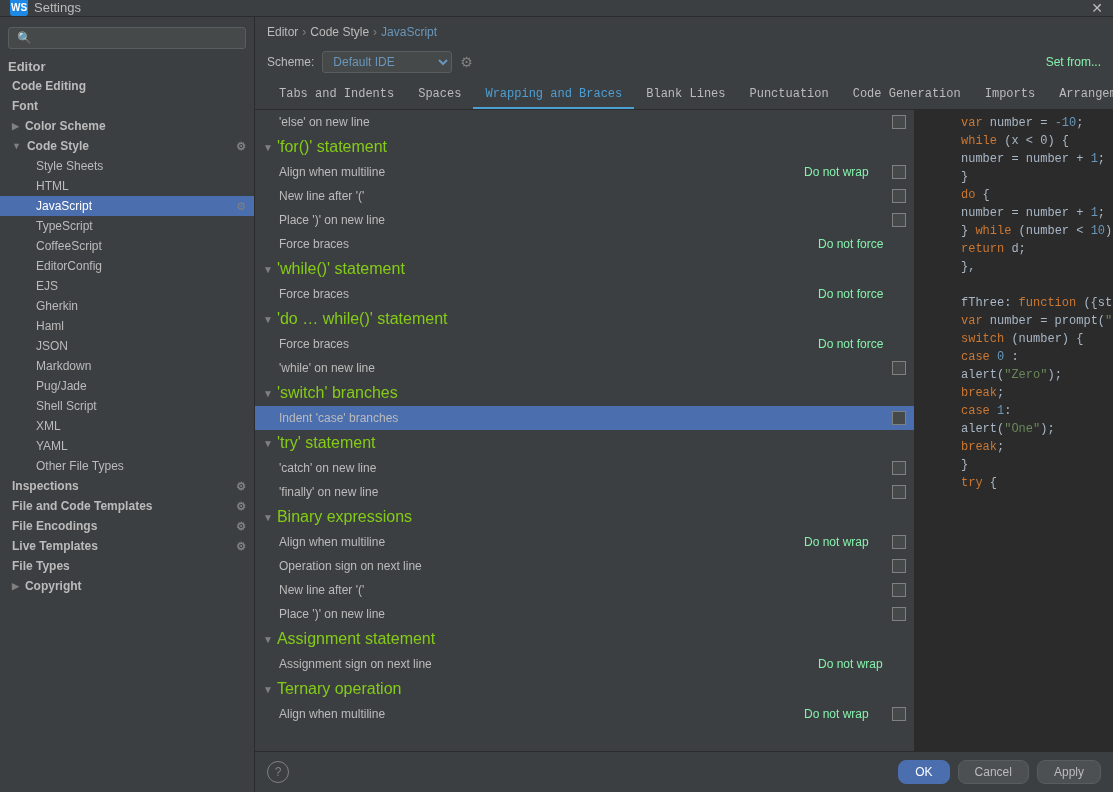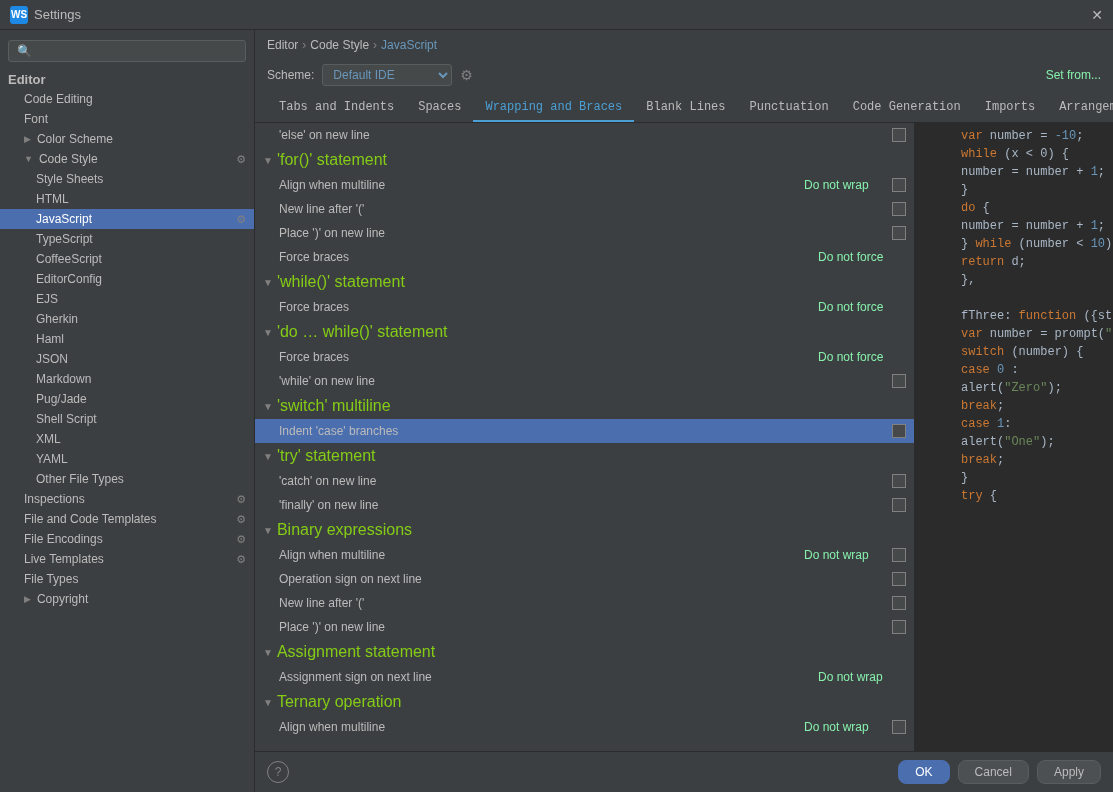--- a/index.html
+++ b/index.html
@@ -14,23 +14,23 @@
     }
     .window {
       width: 1113px;
       height: 792px;
       background: #3c3f41;
       display: flex;
       flex-direction: column;
     }
     .titlebar {
       background: #3c3f41;
-      height: 30px;
-      display: flex;
-      align-items: center;
+      height: 17px;
+      display: flex;
+      align-items: flex-end;
       padding: 0 10px;
       border-bottom: 1px solid #2b2b2b;
       justify-content: space-between;
     }
     .titlebar-left {
       display: flex;
       align-items: center;
       gap: 6px;
       color: #bbbbbb;
       font-size: 13px;
@@ -99,21 +99,21 @@
       color: #bbbbbb;
       font-size: 12px;
       display: flex;
       align-items: center;
       gap: 4px;
     }
     .sidebar-item.active {
       background: #4b6eaf;
       color: white;
     }
-    .sidebar-item.indent1 { padding-left: 24px; }
+    .sidebar-item.indent1 { padding-left: 12px; font-weight: bold; }
     .sidebar-item.indent2 { padding-left: 36px; }
     .sidebar-item .icon-right {
       margin-left: auto;
       color: #808080;
       font-size: 11px;
     }
     .expand-arrow {
       font-size: 9px;
       color: #808080;
       margin-right: 2px;
@@ -515,21 +515,21 @@
             <span class="label indent1">Force braces</span>
             <span class="value">Do not force</span>
           </div>
           <div class="settings-row">
             <span class="label indent1">'while' on new line</span>
             <div class="checkbox"></div>
           </div>
 
           <div class="section-header-row">
             <span class="section-arrow">▼</span>
-            <span class="section-title">'switch' multiline</span>
+            <span class="section-title">'switch' branches</span>
           </div>
           <div class="settings-row active">
             <span class="label indent1">Indent 'case' branches</span>
             <div class="checkbox"></div>
           </div>
 
           <div class="section-header-row">
             <span class="section-arrow">▼</span>
             <span class="section-title">'try' statement</span>
           </div>

